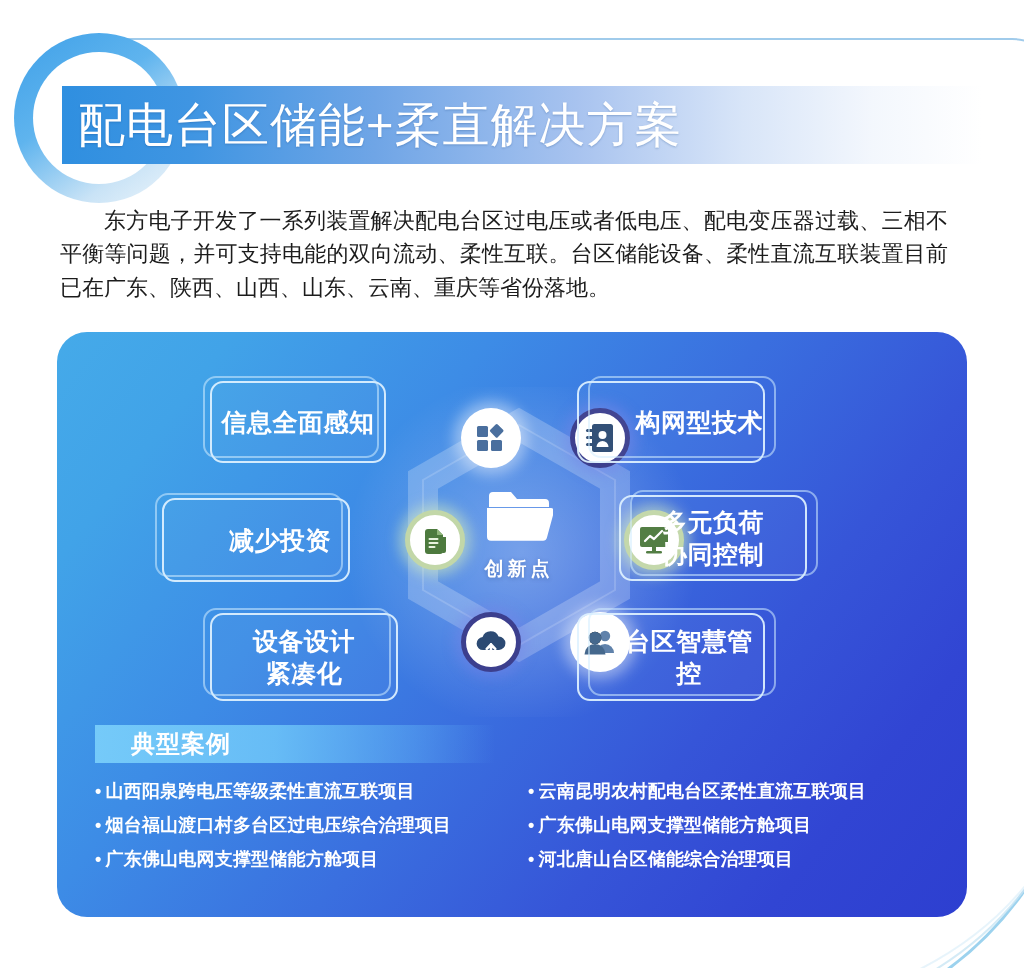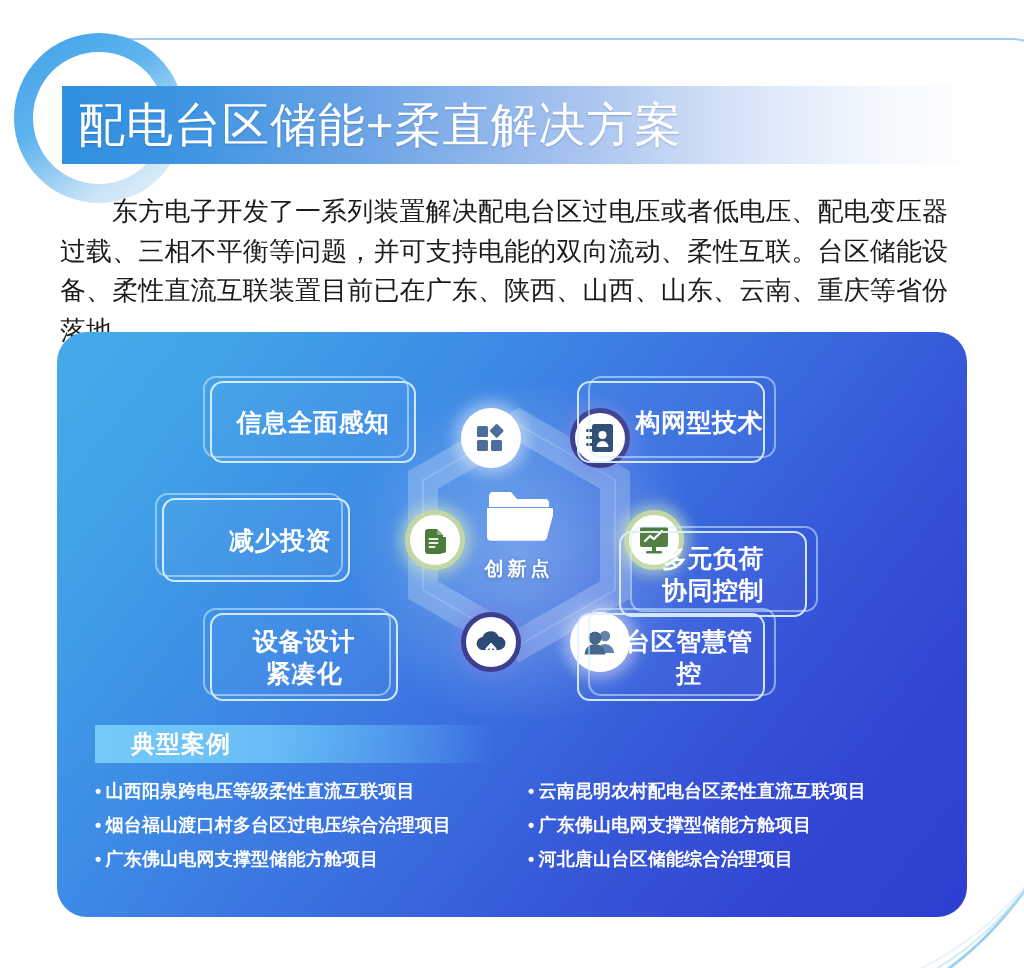--- a/index.html
+++ b/index.html
@@ -98,23 +98,23 @@
     letter-spacing: 1px;
     padding-left: 16px;
     white-space: nowrap;
     text-shadow: 0 1px 2px rgba(20,70,130,.28);
   }
 
   
   .intro {
     position: absolute;
     left: 60px;
-    top: 192px;
+    top: 204px;
     width: 888px;
-    font-size: 26px;
+    font-size: 22px;
     line-height: 1.52;
     color: #1c1c1c;
     text-indent: 2em;
     text-align: justify;
     z-index: 3;
   }
 
   
   .card {
     position: absolute;
@@ -167,26 +167,26 @@
     width: 100%;
     height: 100%;
     border: 2px solid rgba(210,236,255,.55);
     border-radius: 13px;
     z-index: -1;
   }
   .fbox.left::before  { left: -9px; }
   .fbox.right::before { left:  9px; }
 
   
-  #box-info    { left: 153px; top: 49px;  width: 206px; height: 82px; }
+  #box-info    { left: 153px; top: 49px;  width: 176px; height: 82px; }
   #box-invest  { left: 105px; top: 166px; width: 188px; height: 84px; padding-left: 48px; }
   #box-compact { left: 153px; top: 281px; width: 188px; height: 88px; }
   
   #box-grid    { left: 520px; top: 49px;  width: 188px; height: 82px; justify-content: flex-end; }
-  #box-load    { left: 562px; top: 163px; width: 188px; height: 86px; margin-top: 36px; }
+  #box-load    { left: 562px; top: 163px; width: 188px; height: 86px; }
   #box-smart   { left: 520px; top: 281px; width: 188px; height: 88px; padding-left: 36px; }
 
   
   .hex-wrap {
     position: absolute;
     left: 322px;
     top: 58px;
     width: 280px;
     height: 305px;
     z-index: 4;

